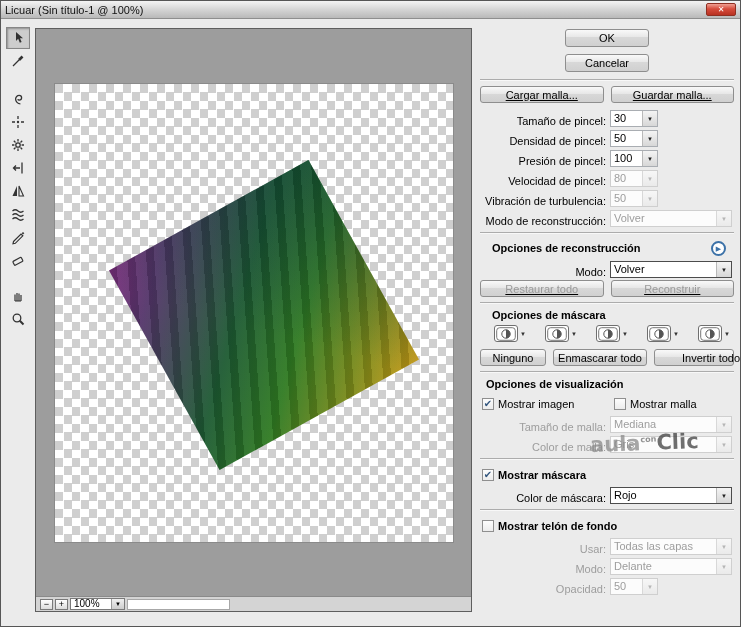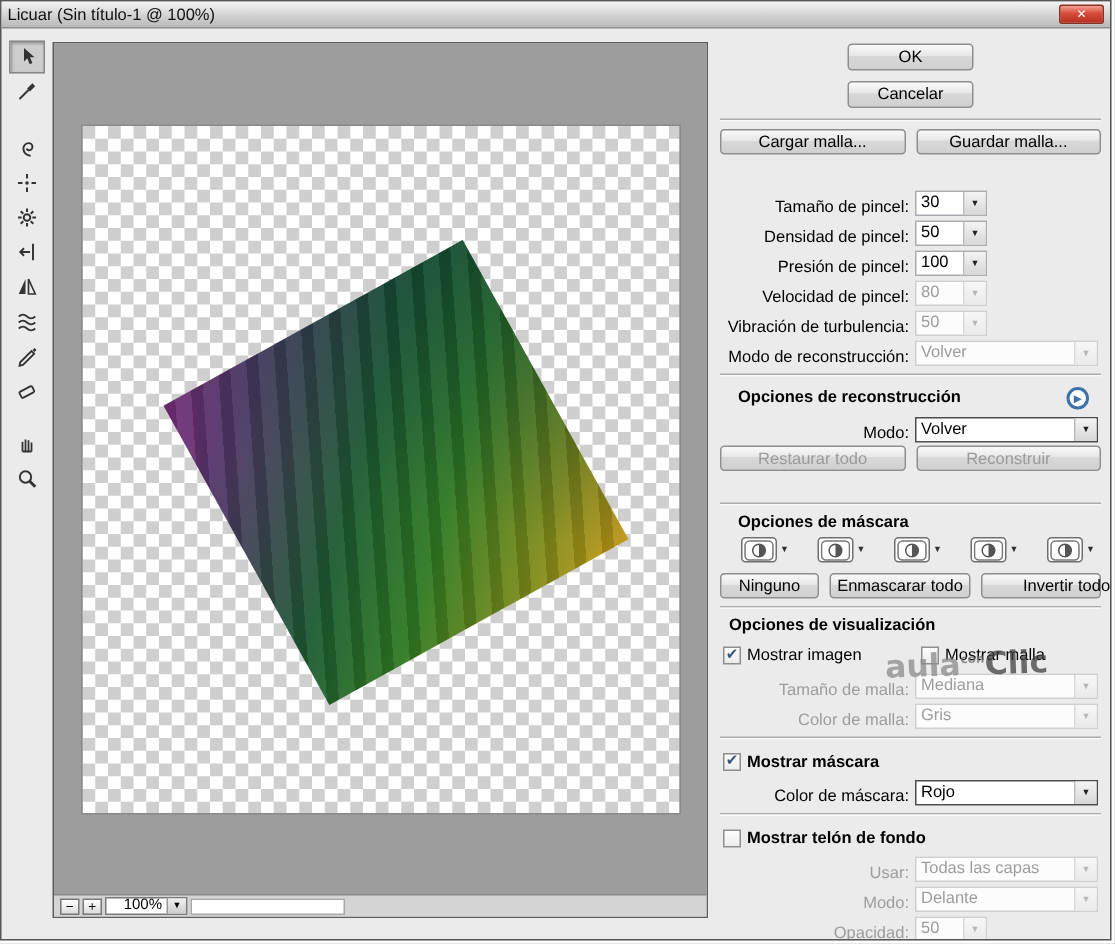--- a/index.html
+++ b/index.html
@@ -36,33 +36,33 @@
                 transform:rotate(-29deg);
                 background:
                   repeating-linear-gradient(115deg, rgba(0,0,0,0.12) 0 8px, rgba(255,255,255,0.05) 8px 19px),
                   linear-gradient(to bottom left, rgba(8,58,52,0.55), rgba(8,58,52,0) 55%),
                   linear-gradient(135deg, #7d2e7e 0%, #54356a 14%, #1d5a32 42%, #2f7a22 62%, #7a8a1a 82%, #c79a15 100%); }
   .zoom-bar { height:15px; flex:none; background:#d4d4d4; border-top:1px solid #8a8a8a;
               display:flex; align-items:center; gap:2px; padding:0 4px; }
   .zbtn { width:13px; height:11px; border:1px solid #7a7a7a; background:linear-gradient(#ffffff,#dcdcdc);
           font-size:9px; line-height:9px; display:flex; align-items:center; justify-content:center; cursor:pointer; }
   .zoom-combo { height:12px; display:flex; border:1px solid #7a7a7a; background:#fff; cursor:pointer; }
-  .zoom-combo .val { width:40px; font-size:10px; line-height:10px; padding:0 3px;text-align:right; }
+  .zoom-combo .val { width:40px; font-size:10px; line-height:10px; padding:0 3px; }
   .zoom-combo .arrow { width:13px; background:linear-gradient(#efefef,#cdcdcd);
                        border-left:1px solid #9a9a9a; font-size:6px; display:flex;
                        align-items:center; justify-content:center; }
   .zoom-track { width:103px; height:11px; background:#fff; border:1px solid #a7a7a7; }
   
   .panel { flex:1; padding:10px 6px 4px 8px; position:relative; overflow:hidden; }
   .dlg-btn { display:block; width:84px; height:18px; margin:0 auto 7px;
              border:1px solid #8e8e8e; border-radius:3px; font-size:11px;
              background:linear-gradient(#f9f9f9,#e7e7e7 45%,#d8d8d8 46%,#d0d0d0);
              text-align:center; line-height:16px; cursor:pointer; }
   .sep { height:2px; border-top:1px solid #acacac; border-bottom:1px solid #f8f8f8; margin:5px 0; }
-  .btn-row { display:flex; gap:7px; margin:2px 0 21px; }
+  .btn-row { display:flex; gap:7px; margin:2px 0 4px;text-decoration:underline; }
   .btn { height:17px; border:1px solid #8e8e8e; border-radius:3px; font-size:11px;
          background:linear-gradient(#f9f9f9,#e7e7e7 45%,#d8d8d8 46%,#d0d0d0);
          display:flex; align-items:center; justify-content:center; cursor:pointer; white-space:nowrap; }
   .btn.grow { flex:1; }
   .btn.dim { color:#9a9a9a; }
   .sec-title { font-weight:bold; margin:3px 0 4px 12px; }
   .row { display:flex; align-items:flex-end; height:20px; }
   .row .lbl { width:130px; text-align:right; padding-right:4px; white-space:nowrap; }
   .row .lbl.dim, .cb-label.dim { color:#9d9d9d; }
   .ctrl { width:122px; display:flex; }

